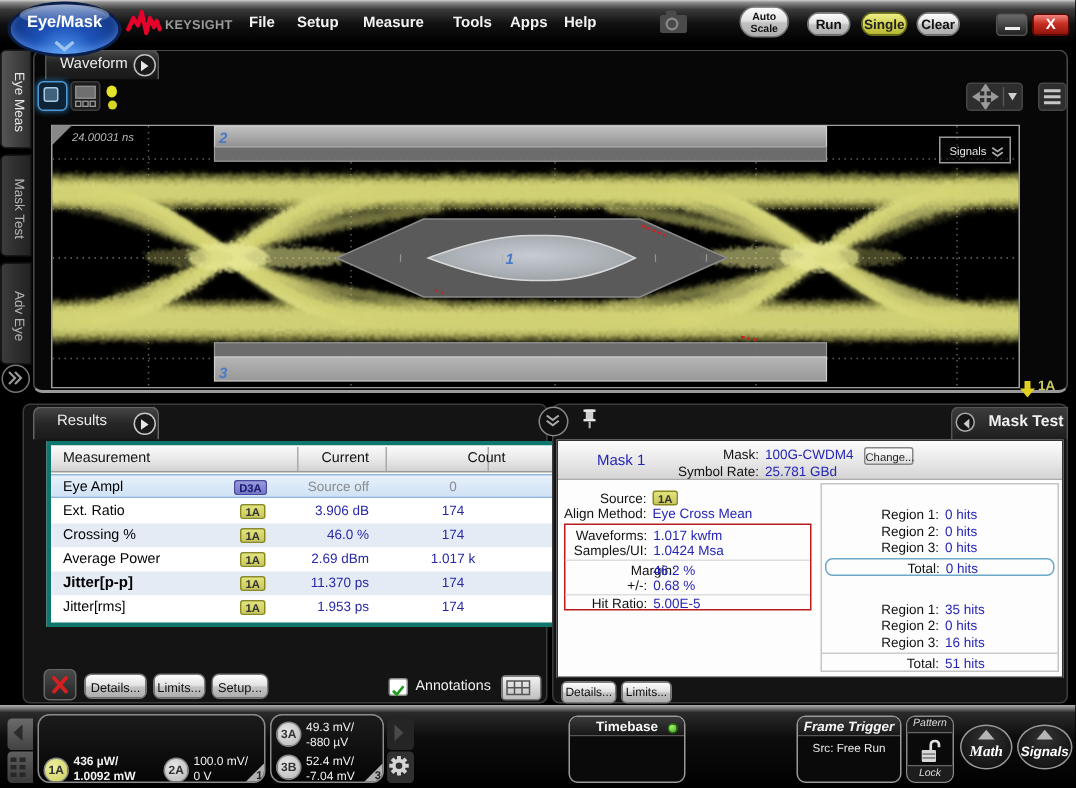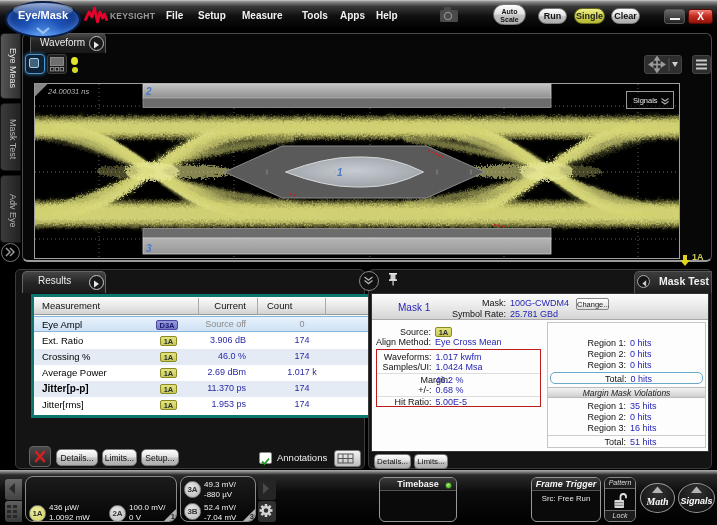--- a/index.html
+++ b/index.html
@@ -335,21 +335,21 @@
         <path d="M4 2.5 L9 6 L4 9.5 Z" fill="#e8e8e8"></path>
       </svg></div>
 
 <div class="abs" style="left:31px;top:294px;width:345px;height:124px;background:#fff;border:3px solid #0f766e;">
   <div style="position:absolute;left:0;top:0;width:100%;height:18px;background:linear-gradient(180deg,#fbfbfb,#e8e8e8 55%,#d2d2d2);border-bottom:1px solid #999;"></div>
   <div style="position:absolute;left:164px;top:1px;width:1px;height:16px;background:#aaa;"></div>
   <div style="position:absolute;left:223px;top:1px;width:1px;height:16px;background:#aaa;"></div>
   <div style="position:absolute;left:291px;top:1px;width:1px;height:16px;background:#aaa;"></div>
   <div style="position:absolute;left:8px;top:3px;font-size:9.5px;color:#111;">Measurement</div>
   <div style="position:absolute;left:130px;top:3px;width:82px;text-align:right;font-size:9.5px;color:#111;">Current</div>
-  <div style="position:absolute;left:233px;top:3px;width:70px;text-align:left;font-size:9.5px;color:#111;">Count</div>
+  <div style="position:absolute;left:233px;top:3px;width:70px;text-align:right;font-size:9.5px;color:#111;">Count</div>
   <div style="position:absolute;left:0;top:19px;width:343px;height:16px;background:linear-gradient(180deg,#e7f1fb,#cfe2f5);border-top:1px solid #8db6dd;border-bottom:1px solid #8db6dd;">
 <span style="position:absolute;left:8px;top:2px;font-size:9.5px;color:#000;">Eye Ampl</span>
 <span style="position:absolute;left:122px;top:2.5px;background:linear-gradient(180deg,#9a9ade,#7575c5);border:1px solid #4848a0;color:#1a1a70;width:22px;height:10px;border-radius:2px;font-size:7.5px;font-weight:bold;text-align:center;line-height:10px;">D3A</span>
 <span style="position:absolute;left:130px;top:2px;width:82px;text-align:right;font-size:9px;color:#8a8a8a;">Source off</span>
 <span style="position:absolute;left:233px;top:2px;width:70px;text-align:center;font-size:9px;color:#8a8a9a;">0</span>
 </div>
 <div style="position:absolute;left:0;top:36px;width:343px;height:16px;background:#fff;">
 <span style="position:absolute;left:8px;top:2px;font-size:9.5px;color:#000;">Ext. Ratio</span>
 <span style="position:absolute;left:126px;top:2.5px;background:linear-gradient(180deg,#e4e47e,#c8c85a);border:1px solid #8a8a20;color:#333;width:17px;height:10px;border-radius:2px;font-size:7.5px;font-weight:bold;text-align:center;line-height:10px;">1A</span>
 <span style="position:absolute;left:130px;top:2px;width:82px;text-align:right;font-size:9px;color:#2828a8;">3.906 dB</span>
@@ -446,21 +446,20 @@
     <div style="position:absolute;left:0px;top:15px;width:78px;text-align:right;font-size:9px;color:#111;">Region 1:</div>
         <div style="position:absolute;left:82px;top:15px;font-size:9px;color:#2525b5;">0 hits</div>
     <div style="position:absolute;left:0px;top:26px;width:78px;text-align:right;font-size:9px;color:#111;">Region 2:</div>
         <div style="position:absolute;left:82px;top:26px;font-size:9px;color:#2525b5;">0 hits</div>
     <div style="position:absolute;left:0px;top:37px;width:78px;text-align:right;font-size:9px;color:#111;">Region 3:</div>
         <div style="position:absolute;left:82px;top:37px;font-size:9px;color:#2525b5;">0 hits</div>
     <div style="position:absolute;left:1.5px;top:48.5px;width:153px;height:12px;border:1px solid #6aa9c8;border-radius:5px;">
           <span style="position:absolute;left:0px;top:1px;width:76px;text-align:right;font-size:9px;color:#111;">Total:</span>
           <span style="position:absolute;left:80px;top:1px;font-size:9px;color:#2525b5;">0 hits</span>
         </div>
-    <div style="position:absolute;left:0;top:64px;width:100%;height:11px;background:linear-gradient(180deg,#f4f4f4,#cfcfcf);border-top:1px solid #bbb;border-bottom:1px solid #bbb;font-size:8.5px;font-style:italic;color:#222;text-align:center;line-height:10px;">Margin Mask Violations</div>
     <div style="position:absolute;left:0px;top:78px;width:78px;text-align:right;font-size:9px;color:#111;">Region 1:</div>
         <div style="position:absolute;left:82px;top:78px;font-size:9px;color:#2525b5;">35 hits</div>
     <div style="position:absolute;left:0px;top:89px;width:78px;text-align:right;font-size:9px;color:#111;">Region 2:</div>
         <div style="position:absolute;left:82px;top:89px;font-size:9px;color:#2525b5;">0 hits</div>
     <div style="position:absolute;left:0px;top:100px;width:78px;text-align:right;font-size:9px;color:#111;">Region 3:</div>
         <div style="position:absolute;left:82px;top:100px;font-size:9px;color:#2525b5;">16 hits</div>
     <div style="position:absolute;left:0;top:111.5px;width:100%;height:1px;background:#ccc;"></div>
     <div style="position:absolute;left:0px;top:114px;width:78px;text-align:right;font-size:9px;color:#111;">Total:</div>
         <div style="position:absolute;left:82px;top:114px;font-size:9px;color:#2525b5;">51 hits</div>
   </div>
@@ -477,21 +476,21 @@
           <rect x="2" y="4" width="4" height="3"></rect>
           <rect x="8" y="4" width="4" height="3"></rect>
           <rect x="2" y="9" width="4" height="3"></rect>
           <rect x="8" y="9" width="4" height="3"></rect>
           <rect x="2" y="14" width="4" height="3"></rect>
           <rect x="8" y="14" width="4" height="3"></rect>
         </g>
       </svg></div>
 <div class="abs" style="left:25px;top:476px;width:152px;height:46px;background:linear-gradient(180deg,#1b1b1b,#050505);border:1.5px solid #8a8a8a;border-radius:8px;overflow:hidden;">
   <div style="position:absolute;left:3px;top:28px;width:17px;height:17px;border-radius:50%;background:radial-gradient(circle at 40% 35%,#eeeea0,#cfcf5e);border:1px solid #888;color:#333;font-size:8px;font-weight:bold;text-align:center;line-height:16px;">1A</div>
-  <div style="position:absolute;left:23px;top:26px;color:#f0f0f0;font-size:8px;line-height:9.5px;">436 µW/<br>1.0092 mW</div>
+  <div style="position:absolute;left:23px;top:26px;color:#f0f0f0;font-size:8px;line-height:9.5px;font-weight:bold;">436 µW/<br>1.0092 mW</div>
   <div style="position:absolute;left:83px;top:28px;width:17px;height:17px;border-radius:50%;background:radial-gradient(circle at 40% 35%,#e8e8e8,#b5b5b5);border:1px solid #888;color:#333;font-size:8px;font-weight:bold;text-align:center;line-height:16px;">2A</div>
   <div style="position:absolute;left:103px;top:26px;color:#f0f0f0;font-size:8px;line-height:9.5px;">100.0 mV/<br>0 V</div>
   <div style="position:absolute;right:-1px;bottom:-1px;width:0;height:0;border-left:14px solid transparent;border-bottom:14px solid #b0b0b0;"></div>
   <div style="position:absolute;right:1px;bottom:0px;color:#222;font-size:7.5px;font-weight:bold;">1</div>
 </div>
 <div class="abs" style="left:180px;top:476px;width:76px;height:46px;background:linear-gradient(180deg,#1b1b1b,#050505);border:1.5px solid #8a8a8a;border-radius:8px;overflow:hidden;">
   <div style="position:absolute;left:3px;top:4px;width:17px;height:17px;border-radius:50%;background:radial-gradient(circle at 40% 35%,#e8e8e8,#b5b5b5);border:1px solid #888;color:#333;font-size:8px;font-weight:bold;text-align:center;line-height:16px;">3A</div>
   <div style="position:absolute;left:23px;top:3px;color:#f0f0f0;font-size:8px;line-height:9.5px;">49.3 mV/<br>-880 µV</div>
   <div style="position:absolute;left:3px;top:26px;width:17px;height:17px;border-radius:50%;background:radial-gradient(circle at 40% 35%,#e8e8e8,#b5b5b5);border:1px solid #888;color:#333;font-size:8px;font-weight:bold;text-align:center;line-height:16px;">3B</div>
   <div style="position:absolute;left:23px;top:26px;color:#f0f0f0;font-size:8px;line-height:9.5px;">52.4 mV/<br>-7.04 mV</div>

